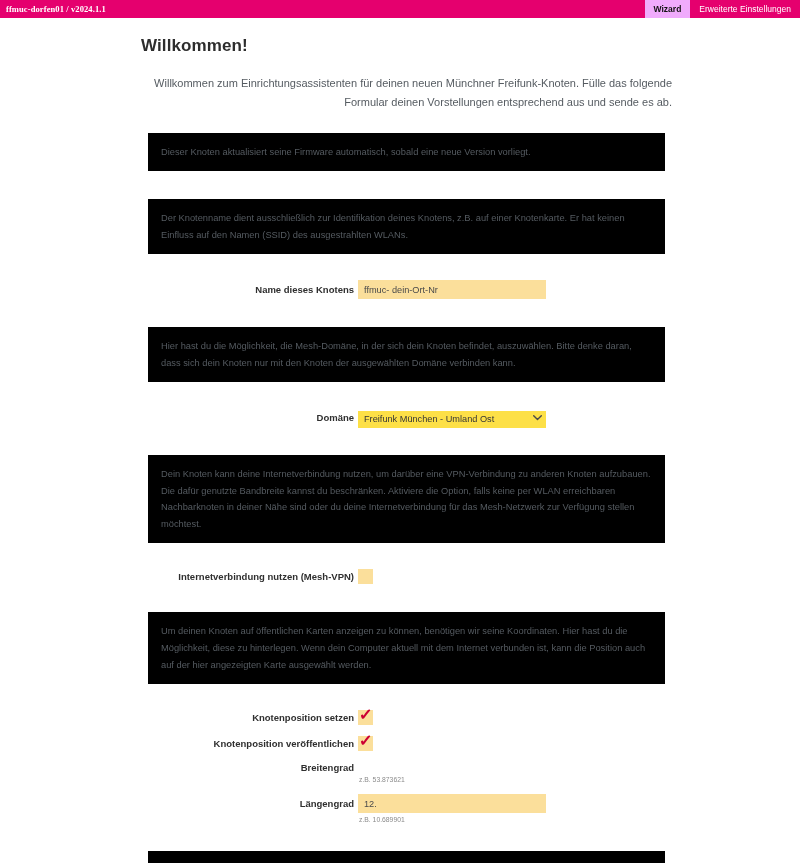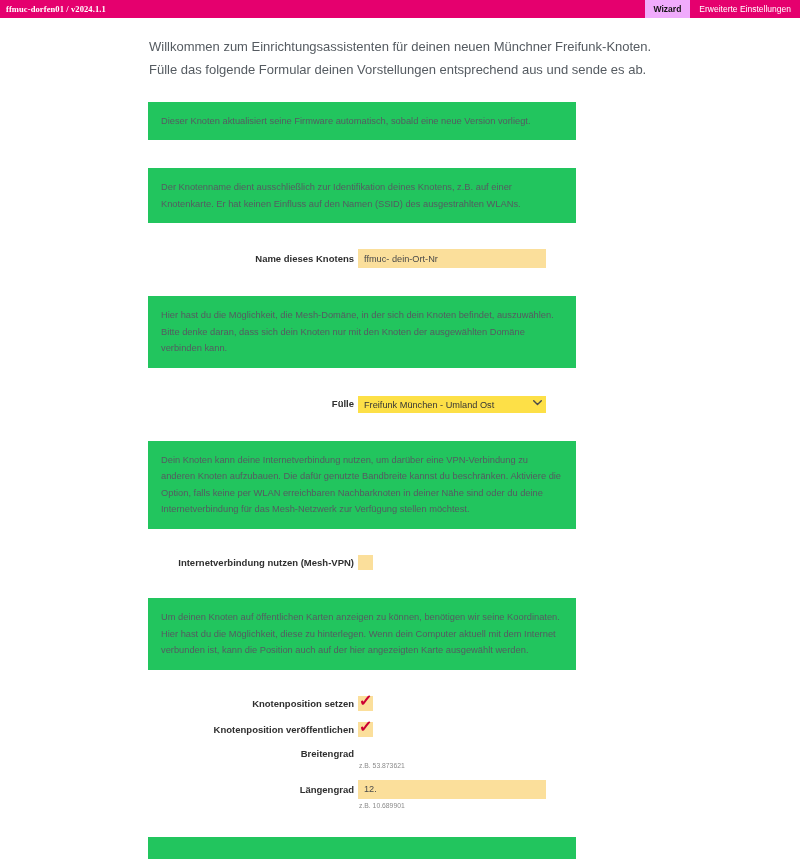--- a/index.html
+++ b/index.html
@@ -59,35 +59,36 @@
 
   h1.page-title {
     font-size: 17px;
     color: #2d2d2d;
     font-weight: bold;
     margin: 0 0 18px 0;
     letter-spacing: .1px;
   }
 
   p.intro {
-    font-size: 13px;
+    font-size: 11px;
     line-height: 1.75;
     color: #555b61;
     margin: 0 0 20px 8px;
+    text-align: right;
   }
 
   
   .panel {
-    background: #22c55e;
+    background: #000000;
     color: #555b61;
     font-size: 9.3px;
     line-height: 1.78;
     padding: 11px 12px 11px 13px;
     margin: 0 0 0 7px;
-    width: 428px;
+    width: 517px;
   }
   .gap-m  { height: 26px; }
   .gap-l  { height: 28px; }
 
   
   .row {
     display: flex;
     align-items: center;
     margin: 0 0 0 7px;
     width: 517px;
@@ -175,20 +176,21 @@
   <div class="brand">ffmuc-dorfen01 / v2024.1.1</div>
   <div class="navtabs">
     <a class="navtab active" href="#">Wizard</a>
     <a class="navtab" href="#">Erweiterte Einstellungen</a>
   </div>
 </div>
 
 <div class="page">
   <div class="inner">
 
+    <h1 class="page-title">Willkommen!</h1>
 
     <p class="intro">Willkommen zum Einrichtungsassistenten für deinen neuen Münchner Freifunk-Knoten. Fülle das folgende Formular deinen Vorstellungen entsprechend aus und sende es ab.</p>
 
     <div class="panel">Dieser Knoten aktualisiert seine Firmware automatisch, sobald eine neue Version vorliegt.</div>
 
     <div class="gap-l"></div>
 
     <div class="panel">Der Knotenname dient ausschließlich zur Identifikation deines Knotens, z.B. auf einer Knotenkarte. Er hat keinen Einfluss auf den Namen (SSID) des ausgestrahlten WLANs.</div>
 
     <div class="gap-m"></div>
@@ -200,21 +202,21 @@
       </div>
     </div>
 
     <div class="gap-l"></div>
 
     <div class="panel">Hier hast du die Möglichkeit, die Mesh-Domäne, in der sich dein Knoten befindet, auszuwählen. Bitte denke daran, dass sich dein Knoten nur mit den Knoten der ausgewählten Domäne verbinden kann.</div>
 
     <div class="gap-m"></div>
 
     <div class="row">
-      <div class="lbl">Fülle</div>
+      <div class="lbl">Domäne</div>
       <div class="ctl">
         <div class="selectwrap">
           <select class="selectbox">
             <option>Freifunk München - Umland Ost</option>
           </select>
           <span class="chev">
             <svg width="9" height="6" viewBox="0 0 9 6">
               <path d="M0.7 0.8 L4.5 4.6 L8.3 0.8" stroke="#4a4a4a" stroke-width="1.4" fill="none" stroke-linecap="round" stroke-linejoin="round"></path>
             </svg>
           </span>

